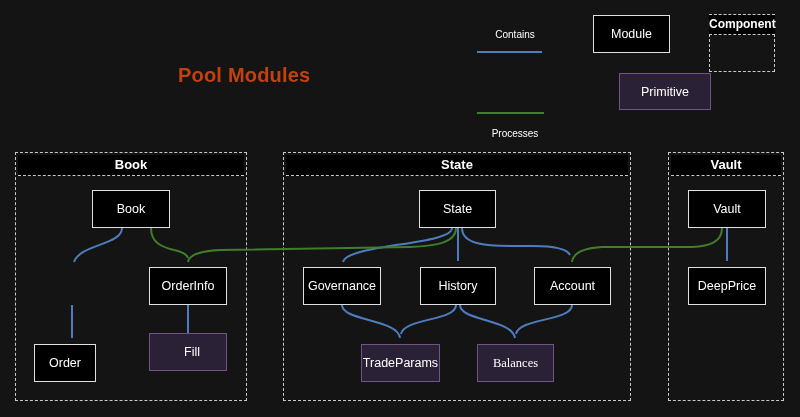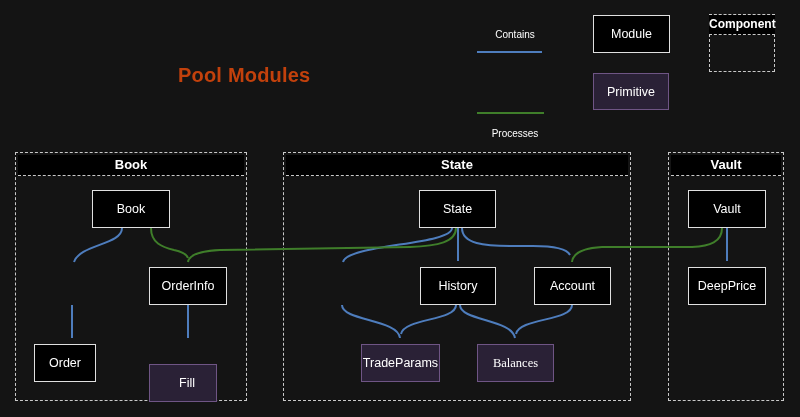--- a/index.html
+++ b/index.html
@@ -53,21 +53,21 @@
 </head>
 <body>
 
 <div class="stage">
 
   <h1 class="title">Pool Modules</h1>
 
   <div class="lg-text" style="left:475px;top:29px;">Contains</div>
   <div class="lg-text" style="left:475px;top:88px;margin-top:40px;">Processes</div>
   <div class="node" style="left:593px;top:15px;width:77px;">Module</div>
-  <div class="node primitive" style="left:593px;top:73px;width:76px;height:37px;">Primitive</div>
+  <div class="node primitive" style="left:619px;top:73px;width:92px;height:37px;">Primitive</div>
   <div class="component-box">
     <div class="component-label">Component</div>
   </div>
 
   <div class="cluster" style="left:15px;top:152px;width:232px;height:249px;">
     <div class="cluster-title">Book</div>
   </div>
   <div class="cluster" style="left:283px;top:152px;width:348px;height:249px;">
     <div class="cluster-title">State</div>
   </div>
@@ -101,23 +101,24 @@
     <path class="edge-contains" d="M727,228 L727,261" marker-end="url(#mb)"></path>
 
     <path class="edge-processes" d="M151,228 C151,243 162,247 174,250 C183,252 187,255 188,258"></path>
     <path class="edge-processes" d="M456,228 C456,242 438,246 410,247 L220,250 C200,251 189,255 188,262" marker-end="url(#mg)"></path>
     <path class="edge-processes" d="M722,228 C722,242 710,246 692,247 L602,247 C585,248 573,252 572,262" marker-end="url(#mg)"></path>
   </svg>
 
   <div class="node" style="left:92px;top:190px;width:78px;">Book</div>
   <div class="node" style="left:149px;top:267px;width:78px;">OrderInfo</div>
   <div class="node" style="left:34px;top:344px;width:62px;">Order</div>
-  <div class="node primitive" style="left:149px;top:364px;width:68px;padding-left:8px;">Fill</div>
+  <div class="node primitive" style="left:149px;top:333px;width:78px;padding-left:8px;">Fill</div>
 
   <div class="node" style="left:419px;top:190px;width:77px;">State</div>
+  <div class="node" style="left:303px;top:267px;width:78px;">Governance</div>
   <div class="node" style="left:420px;top:267px;width:76px;">History</div>
   <div class="node" style="left:534px;top:267px;width:77px;">Account</div>
   <div class="node primitive" style="left:361px;top:344px;width:79px;">TradeParams</div>
   <div class="node primitive" style="left:477px;top:344px;width:77px;font-family:Liberation Serif, serif;">Balances</div>
 
   <div class="node" style="left:688px;top:190px;width:78px;">Vault</div>
   <div class="node" style="left:688px;top:267px;width:78px;">DeepPrice</div>
 
 </div>
 

